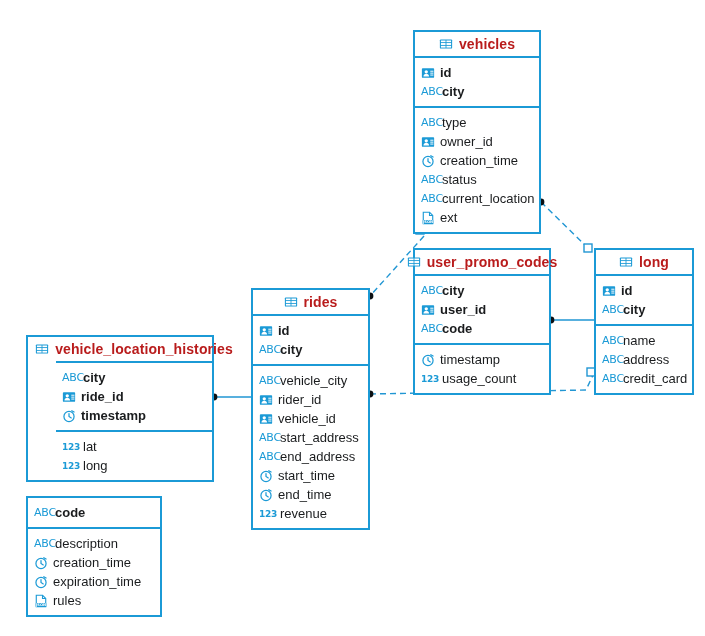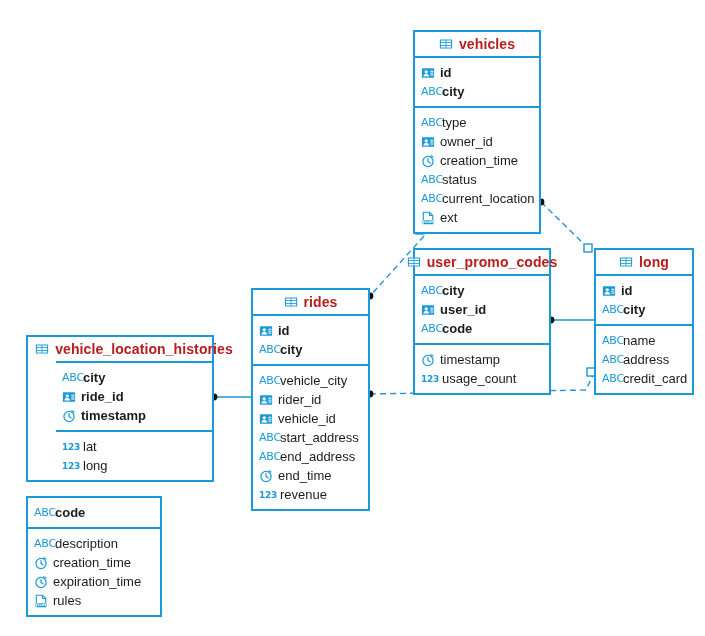--- a/index.html
+++ b/index.html
@@ -376,20 +376,28 @@
           <div class="col-row">
             <span class="ic ic-abc">ABC</span>
             <span class="col-name">end_address</span>
           </div>
           <div class="col-row">
             <svg class="ic" viewBox="0 0 16 16">
               <circle cx="8" cy="8.6" r="5.8" fill="none" stroke="#1b9ad6" stroke-width="1.4"></circle>
               <path d="M8 5.2 V8.6 L10.6 10.2" fill="none" stroke="#1b9ad6" stroke-width="1.4" stroke-linecap="round"></path>
               <path d="M11.2 2.0 l2.6 1.5" stroke="#1b9ad6" stroke-width="1.4" stroke-linecap="round"></path>
             </svg>
+            <span class="col-name">start_time</span>
+          </div>
+          <div class="col-row">
+            <svg class="ic" viewBox="0 0 16 16">
+              <circle cx="8" cy="8.6" r="5.8" fill="none" stroke="#1b9ad6" stroke-width="1.4"></circle>
+              <path d="M8 5.2 V8.6 L10.6 10.2" fill="none" stroke="#1b9ad6" stroke-width="1.4" stroke-linecap="round"></path>
+              <path d="M11.2 2.0 l2.6 1.5" stroke="#1b9ad6" stroke-width="1.4" stroke-linecap="round"></path>
+            </svg>
             <span class="col-name">end_time</span>
           </div>
           <div class="col-row">
             <span class="ic ic-num">123</span>
             <span class="col-name">revenue</span>
           </div>
         </div>
       </div>
       <div class="table-node" style="left: 26px; top: 335px; width: 188px; padding-left: 28px;">
         <div class="tbl-header">

